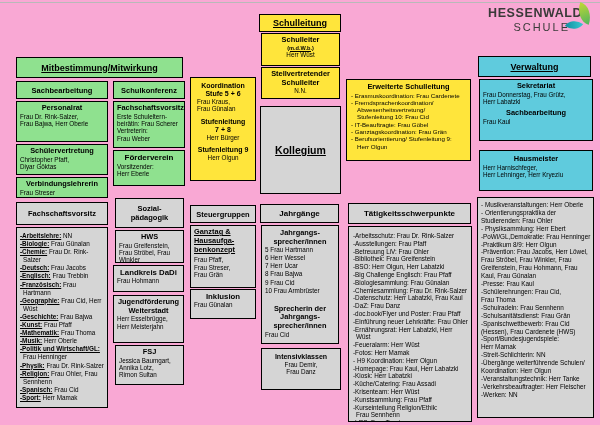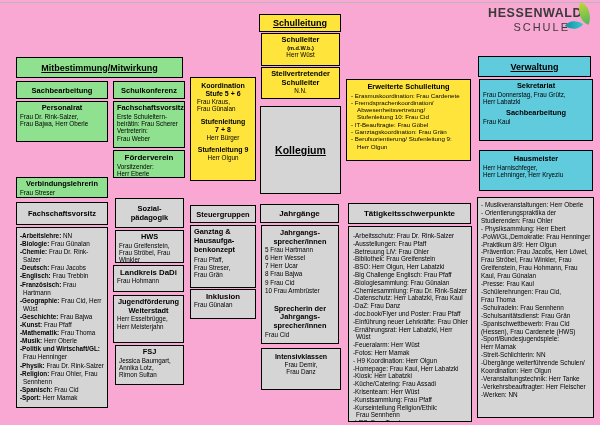--- a/index.html
+++ b/index.html
@@ -14,21 +14,21 @@
   .hdr{display:flex;align-items:center;justify-content:center;font-weight:bold;}
   .hdr .u{text-decoration:underline;}
   .t{font-weight:bold;text-align:center;}
   .pre{white-space:pre-line;}
   .f9{font-size:9px;}
   .t75{font-size:7.4px;line-height:8.6px;}
   .t7{font-size:7px;line-height:8px;}
   .b6{font-size:6.3px;line-height:7.4px;}
   .list{font-size:6.35px;line-height:8.1px;text-align:left;}
   .list .li{padding-left:3px;text-indent:-3px;white-space:pre-line;}
-  .b{font-weight:bold;}
+  .b{font-weight:bold;text-decoration:underline;}
   .pad{padding:2px 3px;}
   .ctr{text-align:center;}
   
   .logo{position:absolute;left:488px;top:6px;width:108px;height:42px;}
   .logo .l1{font-size:12.5px;font-weight:bold;color:#3a3a39;letter-spacing:.6px;}
   .logo .l2{font-size:11px;color:#3a3a39;letter-spacing:2px;text-align:right;margin:1px 26px 0 0;}
   .leaves{position:absolute;right:2px;top:-2px;width:26px;height:28px;}
   .leaf{position:absolute;border-radius:2% 100% 2% 100%;}
   .leaf.g{width:15px;height:19px;right:2px;top:0;transform:rotate(18deg);
           background:linear-gradient(140deg,#b8d437 10%,#5cb75a 90%);}
@@ -57,20 +57,25 @@
   <div class="box green hdr" style="left:16px;top:81px;width:92px;height:18px;font-size:7.5px">
     <span>Sachbearbeitung</span>
     </div>
 
   <div class="box green pad" style="left:16px;top:101px;width:92px;height:41px">
     <div class="t t75">Personalrat</div>
     <div class="b6 pre">Frau Dr. Rink-Salzer,
 Frau Bajwa, Herr Oberle</div>
     </div>
 
+  <div class="box green pad" style="left:16px;top:144px;width:92px;height:31px">
+    <div class="t t75">Schülervertretung</div>
+    <div class="b6 pre">Christopher Pfaff,
+Diyar Göktas</div>
+    </div>
 
   <div class="box green pad" style="left:16px;top:177px;width:92px;height:21px">
     <div class="t t75">Verbindungslehrerin</div>
     <div class="b6">Frau Streser</div>
     </div>
 
   <div class="box gray hdr" style="left:16px;top:202px;width:92px;height:23px;font-size:7.5px">
     <span>Fachschaftsvorsitz</span>
     </div>
 
@@ -100,21 +105,21 @@
     </div>
 
   <div class="box green pad" style="left:113px;top:101px;width:72px;height:47px">
     <div class="t t75">Fachschaftsvorsitz</div>
     <div class="b6 pre">Erste Schuleltern-
 beirätin: Frau Scherer
 Vertreterin:
 Frau Weber</div>
     </div>
 
-  <div class="box green pad" style="left:113px;top:150px;width:72px;height:28px">
+  <div class="box green pad" style="left:113px;top:150px;width:72px;height:36px">
     <div class="t" style="font-size:8px;line-height:10px">Förderverein</div>
     <div class="b6 pre">Vorsitzender:
 Herr Eberle</div>
     </div>
 
   <div class="box gray hdr ctr" style="left:115px;top:198px;width:69px;height:30px;font-size:7.5px">
     <span class="pre">Sozial-
 pädagogik</span>
     </div>
 

